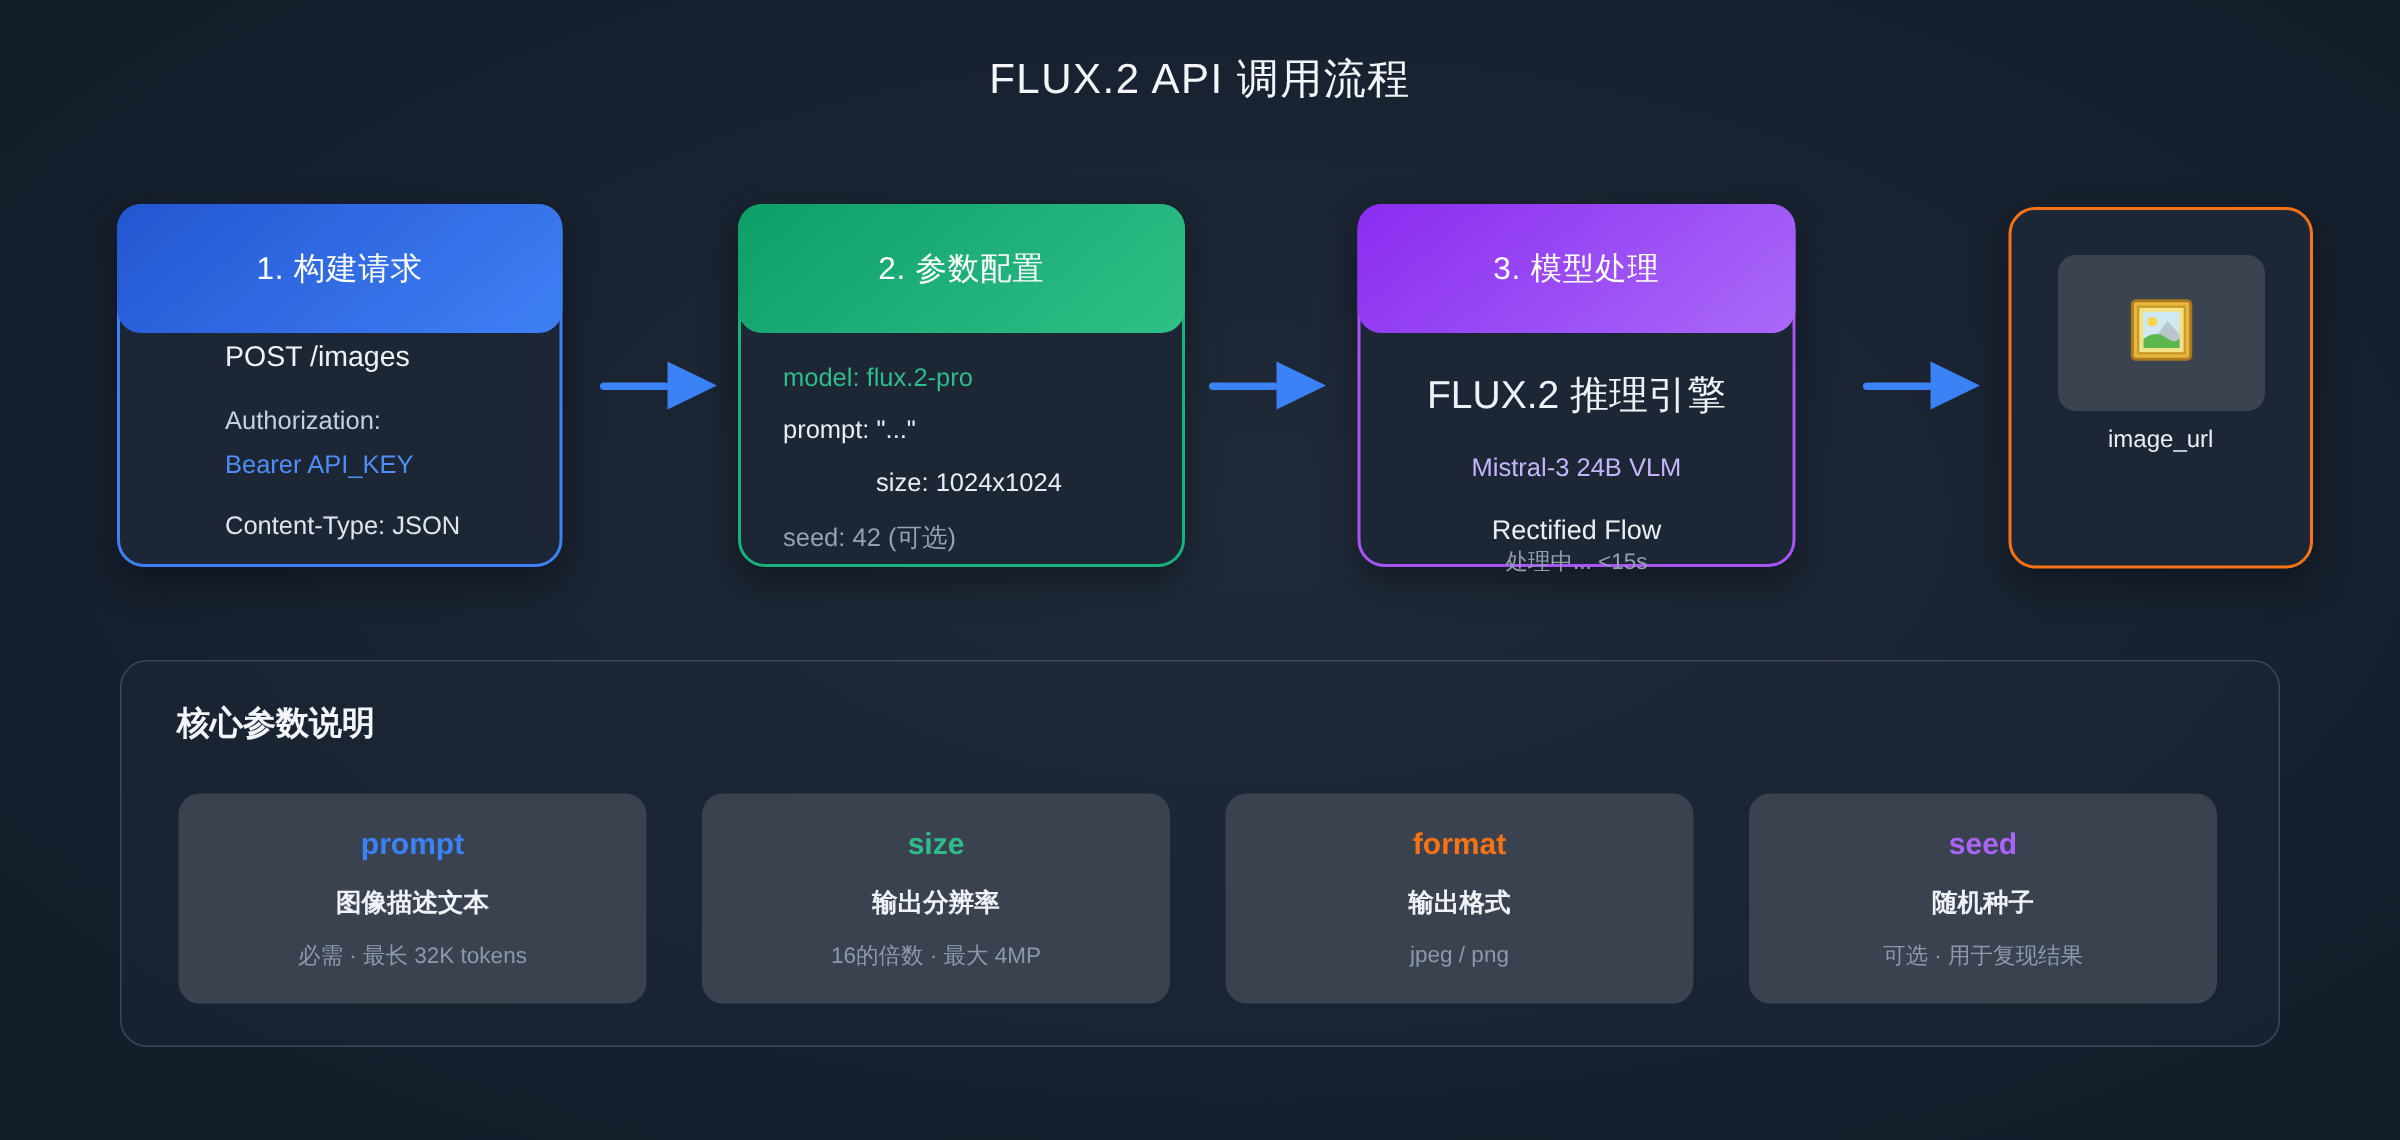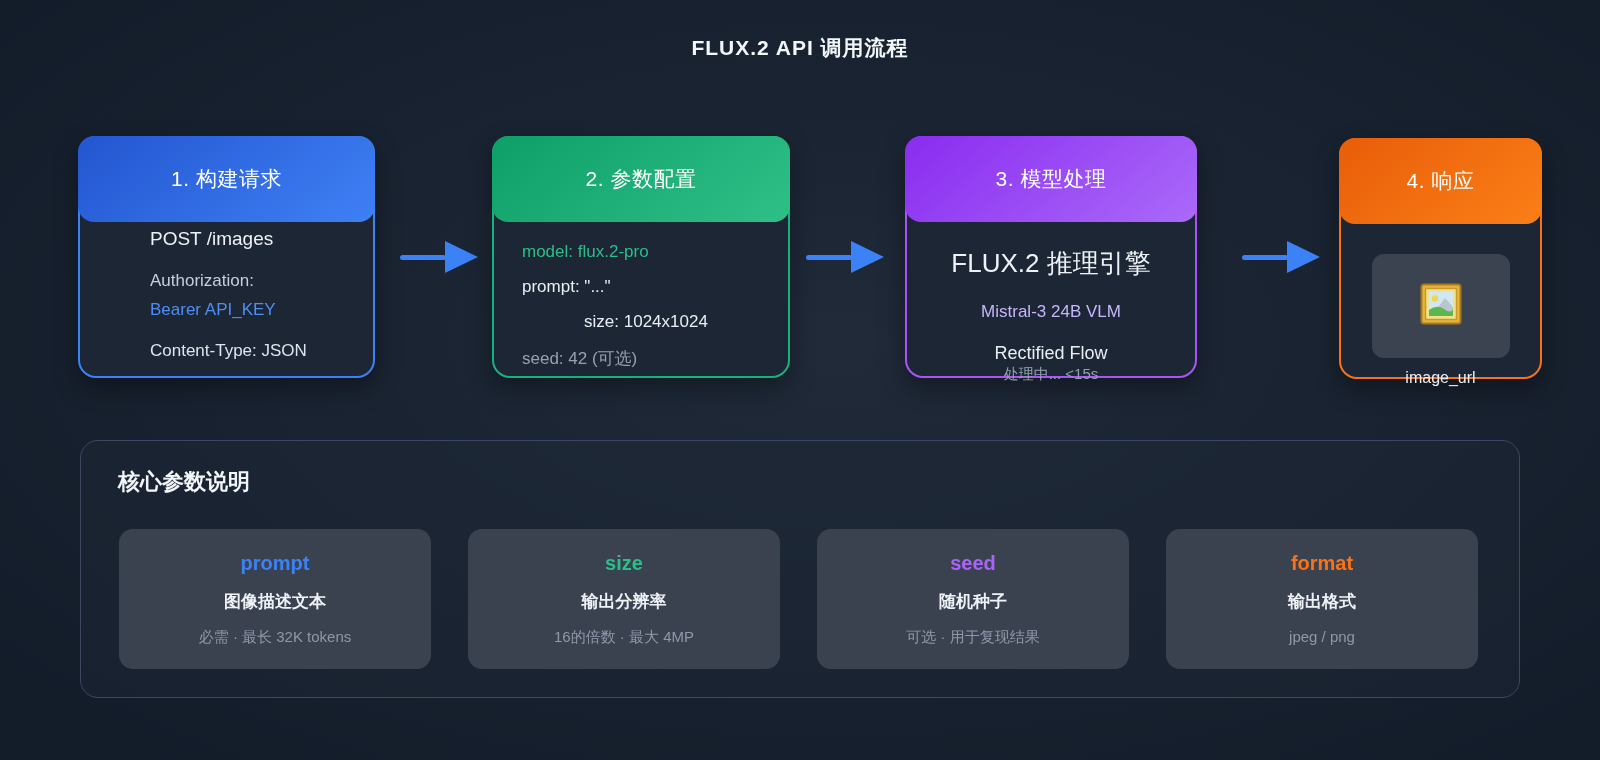--- a/index.html
+++ b/index.html
@@ -3,21 +3,21 @@
 <meta charset="utf-8">
 <style>
   html,body { margin:0; padding:0; background:#0f1722; }
   .stage {
     position:relative; width:1600px; height:760px; overflow:hidden;
     background: radial-gradient(ellipse at 52% 45%, #202a39 0%, #18212f 55%, #121b28 100%);
     font-family:"Liberation Sans","DejaVu Sans",sans-serif;
   }
   .page-title {
     position:absolute; top:34px; left:0; width:100%; text-align:center;
-    font-size:21px; font-weight:700; color:#f4f7fa; letter-spacing:1px;
+    font-size:28px; font-weight:400; color:#f4f7fa; letter-spacing:1px;
   }
   
   .step-card {
     position:absolute; box-sizing:border-box; border-radius:18px;
     border:2px solid; background:#1c2634;
     box-shadow:0 10px 24px rgba(0,0,0,.35);
   }
   .step-card .hdr {
     height:86px; margin:-2px -2px 0 -2px; border-radius:16px;
     display:flex; align-items:center; justify-content:center;
@@ -130,21 +130,20 @@
       <div class="l-status">处理中... &lt;15s</div>
     </div>
   </div>
 
   <div class="arrow a3">
     <div class="shaft"></div>
     <div class="head"></div>
   </div>
 
   <div class="step-card c4">
-    <div class="hdr">4. 响应</div>
     <div class="body-resp">
       <div class="img-box">
         <span>
           <svg width="42" height="42" viewBox="0 0 42 42">
             <rect x="1.5" y="1.5" width="39" height="39" rx="2.5" fill="#e9b63d" stroke="#a97a1d" stroke-width="2"></rect>
             <rect x="5.5" y="5.5" width="31" height="31" fill="#f3e28a" stroke="#c79a2a" stroke-width="1.5"></rect>
             <rect x="9" y="9" width="24" height="24" fill="#cfe8f2"></rect>
             <circle cx="15" cy="15.5" r="3.2" fill="#f7d54b"></circle>
             <path d="M19 23 L25 15 L33 24 L33 33 L9 33 Z" fill="#b9c7cd"></path>
             <path d="M9 27 Q17 21 24 26 T33 26 L33 33 L9 33 Z" fill="#5cb84e"></path>
@@ -165,27 +164,27 @@
         <div class="p-note">必需 · 最长 32K tokens</div>
       </div>
 
       <div class="param">
         <div class="p-name" style="color: rgb(46, 189, 138);">size</div>
         <div class="p-desc">输出分辨率</div>
         <div class="p-note">16的倍数 · 最大 4MP</div>
       </div>
 
       <div class="param">
+        <div class="p-name" style="color: rgb(249, 115, 22);">format</div>
+        <div class="p-desc">输出格式</div>
+        <div class="p-note">jpeg / png</div>
+      </div>
+
+      <div class="param">
         <div class="p-name" style="color: rgb(168, 101, 248);">seed</div>
         <div class="p-desc">随机种子</div>
         <div class="p-note">可选 · 用于复现结果</div>
-      </div>
-
-      <div class="param">
-        <div class="p-name" style="color: rgb(249, 115, 22);">format</div>
-        <div class="p-desc">输出格式</div>
-        <div class="p-note">jpeg / png</div>
       </div>
 
     </div>
   </div>
 
 </div>
 
 </body></html>

